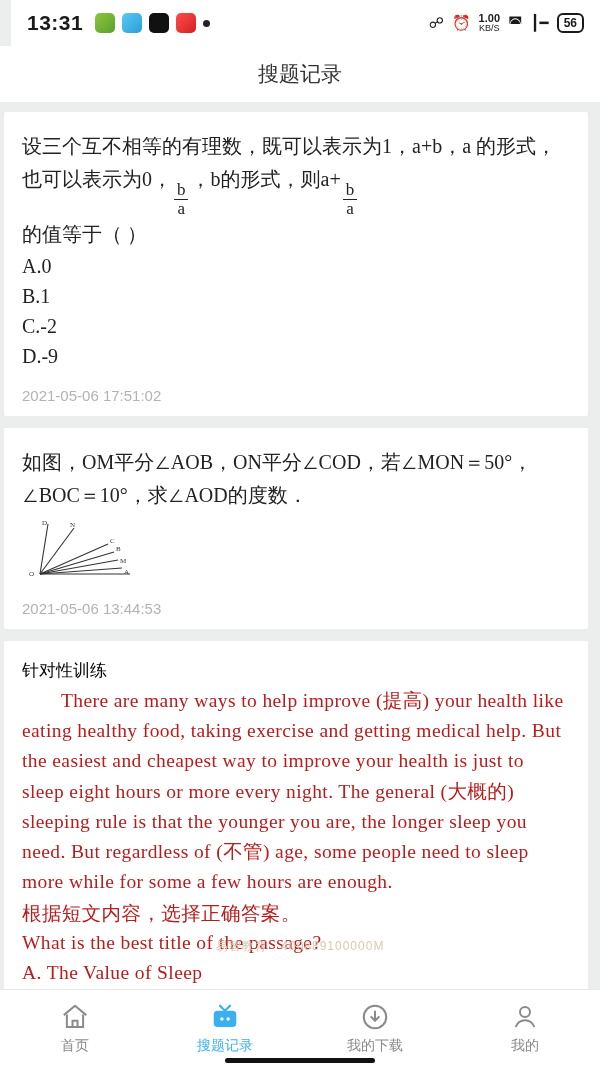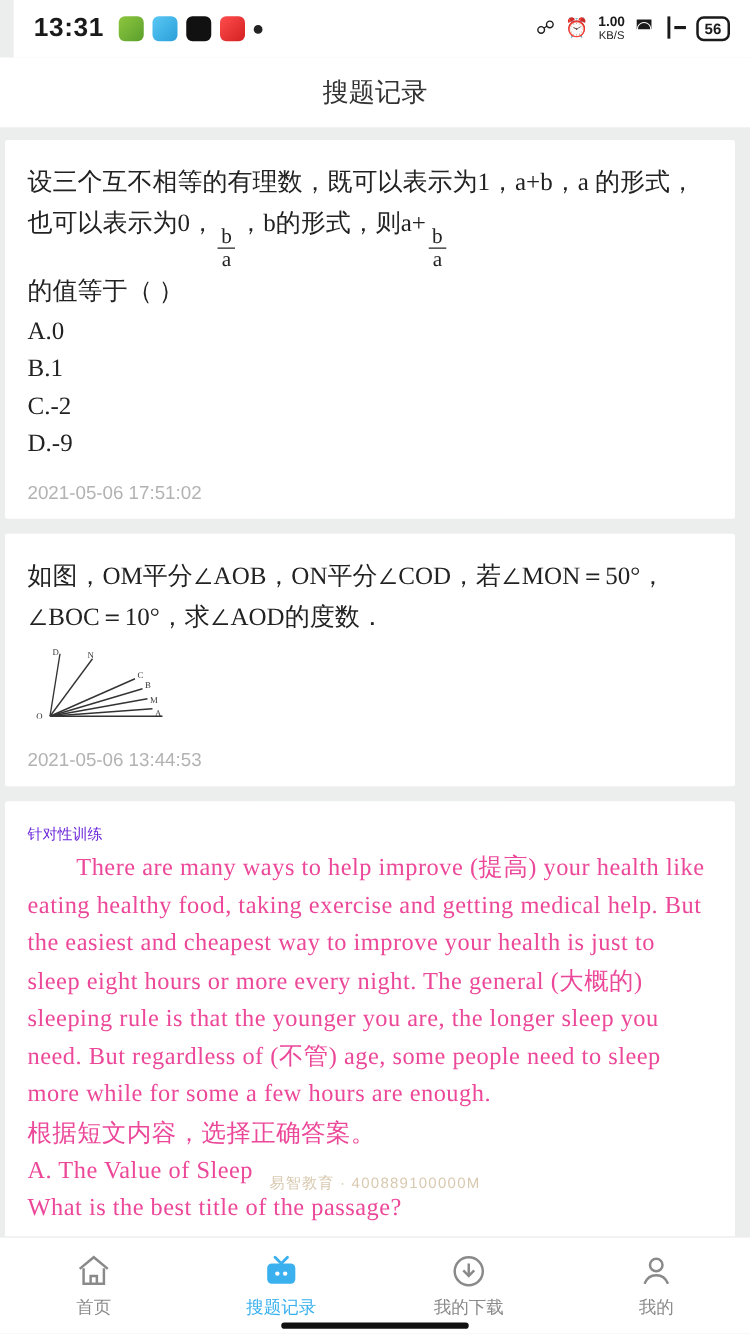--- a/index.html
+++ b/index.html
@@ -90,24 +90,24 @@
     vertical-align: -0.55em; margin: 0 2px; line-height: 1.05;
     font-family: "Liberation Serif", serif; font-size: 17px;
   }
   .frac .num { padding: 0 3px; }
   .frac .den { padding: 0 3px; border-top: 1px solid #222; }
 
   
   .figure { margin: 6px 0 2px 4px; }
 
   
-  .passage-title { font-size: 12px; color: #6d28d9; margin-bottom: 4px; }
+  .passage-title { font-size: 17px; color: #000000; margin-bottom: 4px; }
   .passage {
     font-family: "Liberation Serif", serif;
-    font-size: 19.5px; color: #ec4899; line-height: 1.55;
+    font-size: 19.5px; color: #b91c1c; line-height: 1.55;
     letter-spacing: 0.4px;
   }
   .passage p { margin-bottom: 0; }
   .indent { text-indent: 2em; }
 
   
   .watermark {
     position: absolute;
     left: 0; right: 0;
     bottom: 34px;
@@ -214,22 +214,22 @@
         </svg>
       </div>
       <div class="timestamp">2021-05-06 13:44:53</div>
     </div>
 
     <div class="card">
       <div class="passage-title">针对性训练</div>
       <div class="passage">
         <p class="indent">There are many ways to help improve (提高) your health like eating healthy food, taking exercise and getting medical help. But the easiest and cheapest way to improve your health is just to sleep eight hours or more every night. The general (大概的) sleeping rule is that the younger you are, the longer sleep you need. But regardless of (不管) age, some people need to sleep more while for some a few hours are enough.</p>
         <p style="font-family:'Liberation Sans',sans-serif;">根据短文内容，选择正确答案。</p>
+        <p>What is the best title of the passage?</p>
         <p>A. The Value of Sleep</p>
-        <p>What is the best title of the passage?</p>
 
       </div>
     </div>
 
     <div class="watermark">易智教育 · 400889100000M</div>
   </div>
 
   <div class="tabbar">
 
     <div class="tab">

